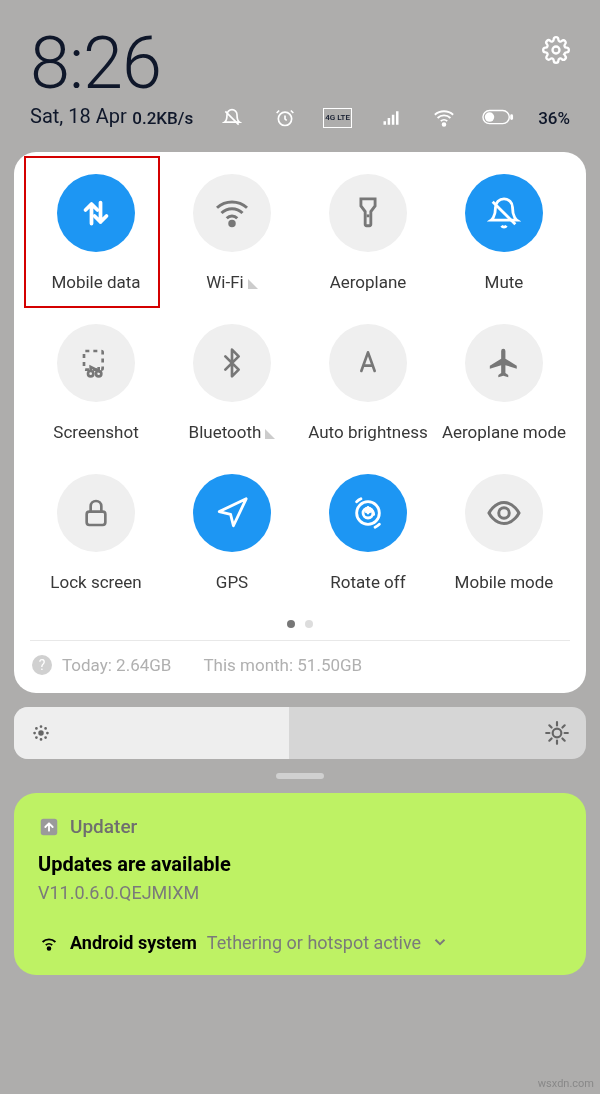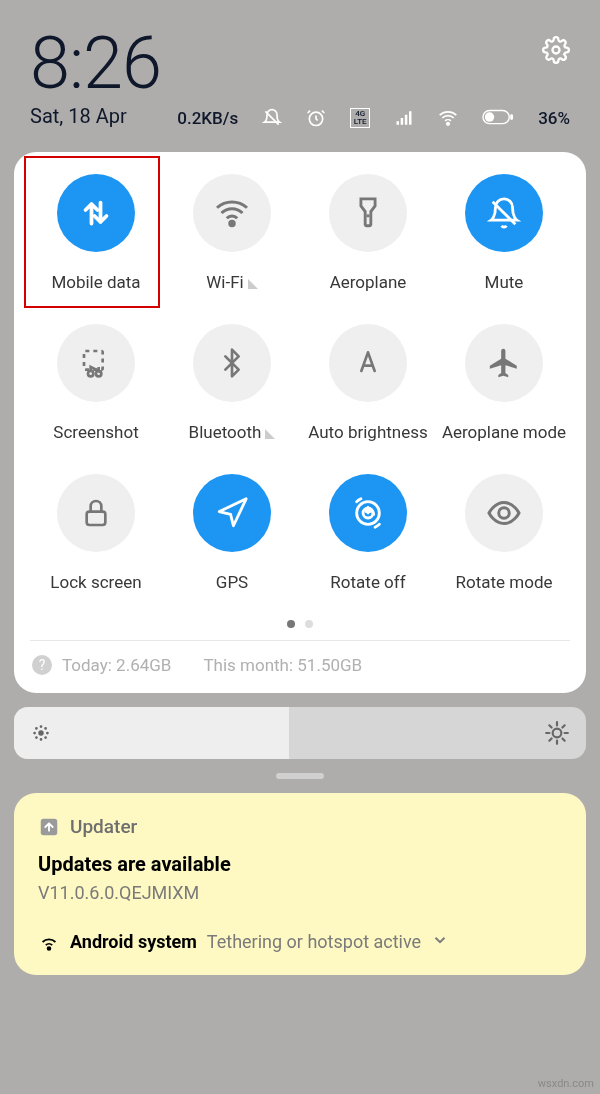--- a/index.html
+++ b/index.html
@@ -13,21 +13,21 @@
   }
   .status-area { padding: 28px 30px 10px 30px; color: #0f172a; }
   .time-row { display: flex; justify-content: space-between; align-items: flex-start; }
   .time { font-size: 72px; font-weight: 300; letter-spacing: -1px; line-height: 1; }
   .gear { width: 28px; height: 28px; margin-top: 8px; }
   .date { font-size: 20px; margin-top: 4px; font-weight: 400; }
   .status-icons-row {
     display: flex; justify-content: flex-end; align-items: center; gap: 24px;
     margin-top: -20px; font-size: 17px; font-weight: 500;
   }
-  .status-icons-row .mini { width: 20px; height: 20px; display:inline-flex; align-items:center; justify-content:center;}
+  .status-icons-row .mini { width: 29px; height: 20px; display:inline-flex; align-items:center; justify-content:center;}
   .panel {
     background: #fff;
     margin: 14px;
     border-radius: 22px;
     padding: 22px 14px 18px 14px;
   }
   .toggle-grid {
     display: grid;
     grid-template-columns: repeat(4, 1fr);
     row-gap: 32px;
@@ -58,26 +58,26 @@
   .brightness {
     margin: 14px; height: 52px; border-radius: 14px;
     background: #d6d6d6; overflow:hidden;
     display:flex; align-items:center; position:relative;
   }
   .brightness .fill { position:absolute; left:0; top:0; bottom:0; width:48%; background:#eee; }
   .brightness .icon-low { position:absolute; left:16px; }
   .brightness .icon-high { position:absolute; right:16px; }
   .handle { width:48px; height:6px; background:#d0d0d0; border-radius:3px; margin:14px auto; }
   .notif-card {
-    background:#fef9c3; margin:14px; border-radius:22px; padding:22px 24px;
+    background:#bef264; margin:14px; border-radius:22px; padding:22px 24px;
   }
   .notif-header { display:flex; align-items:center; gap:10px; color:#6f6f6f; font-size:19px; font-weight:500; }
   .notif-title { font-size:20px; color:#000; font-weight:700; margin-top:14px; }
   .notif-sub { font-size:18px; color:#7a7a7a; margin-top:6px; }
-  .notif-row2 { display:flex; align-items:flex-start; gap:10px; margin-top:28px; font-size:18px; }
+  .notif-row2 { display:flex; align-items:center; gap:10px; margin-top:28px; font-size:18px; }
   .notif-row2 .app { font-weight:700; color:#000; }
   .notif-row2 .rest { color:#7a7a7a; }
   .watermark { position:absolute; right:6px; bottom:4px; font-size:11px; color:#888; }
   svg { display:block; }
 </style>
 </head>
 <body>
 
 <div class="status-area">
   <div class="time-row">
@@ -231,21 +231,21 @@
         </div>
         <div class="label">Rotate off</div>
       </div>
       <div class="toggle">
         <div class="circle">
           <svg viewBox="0 0 24 24" width="36" height="36" fill="none" stroke="#777" stroke-width="2">
             <circle cx="12" cy="12" r="3.5"></circle>
             <path d="M2 12s3.5-7 10-7 10 7 10 7-3.5 7-10 7S2 12 2 12z"></path>
           </svg>
         </div>
-        <div class="label">Rotate mode</div>
+        <div class="label">Mobile mode</div>
       </div>
     </div>
   <div class="page-dots">
     <div class="dot active"></div>
     <div class="dot"></div>
   </div>
   <div class="divider-line"></div>
   <div class="data-usage">
     <span class="q">?</span>
     <span>Today: 2.64GB</span>

